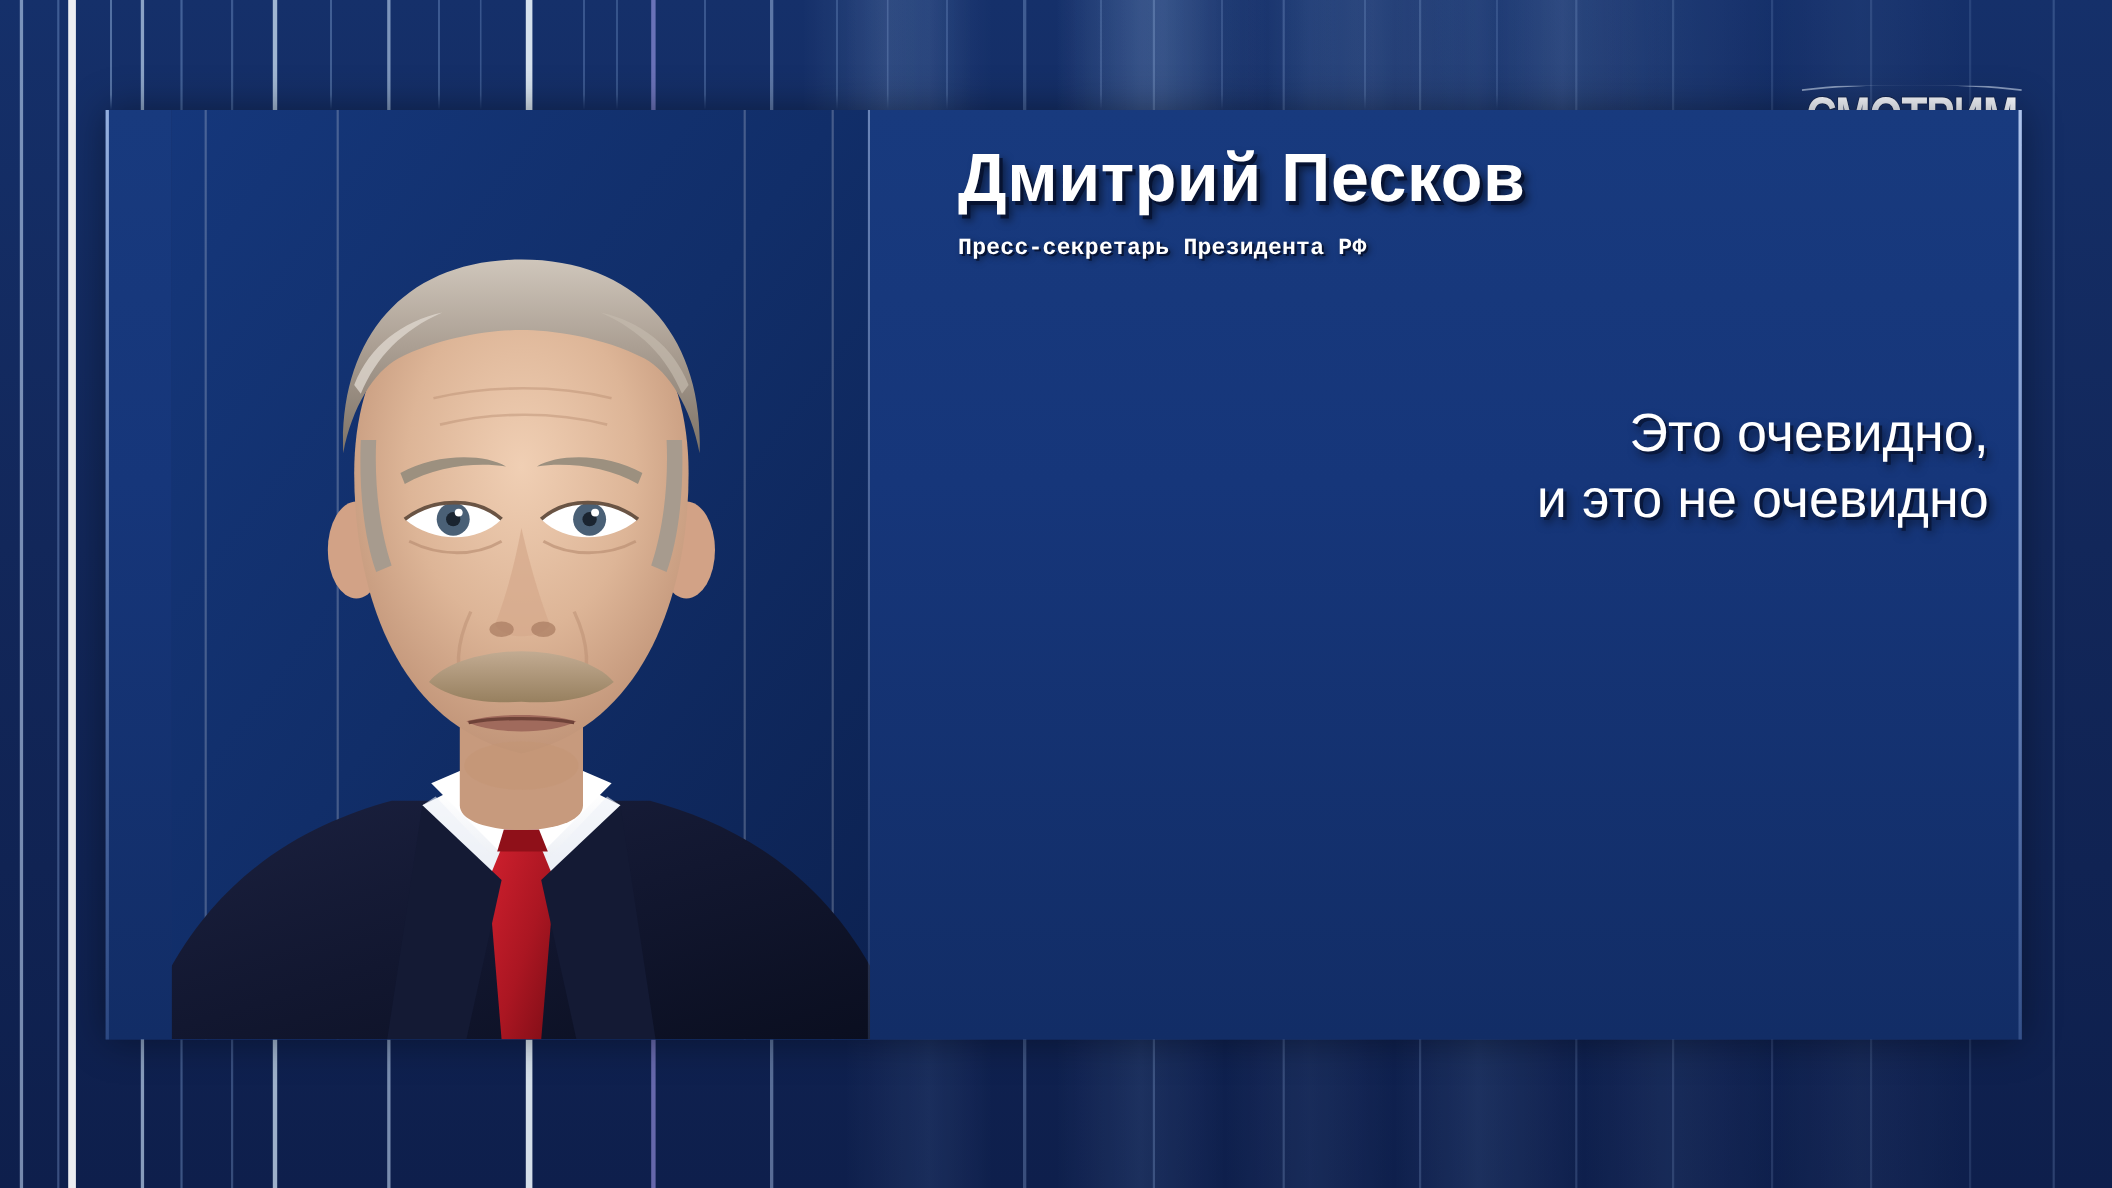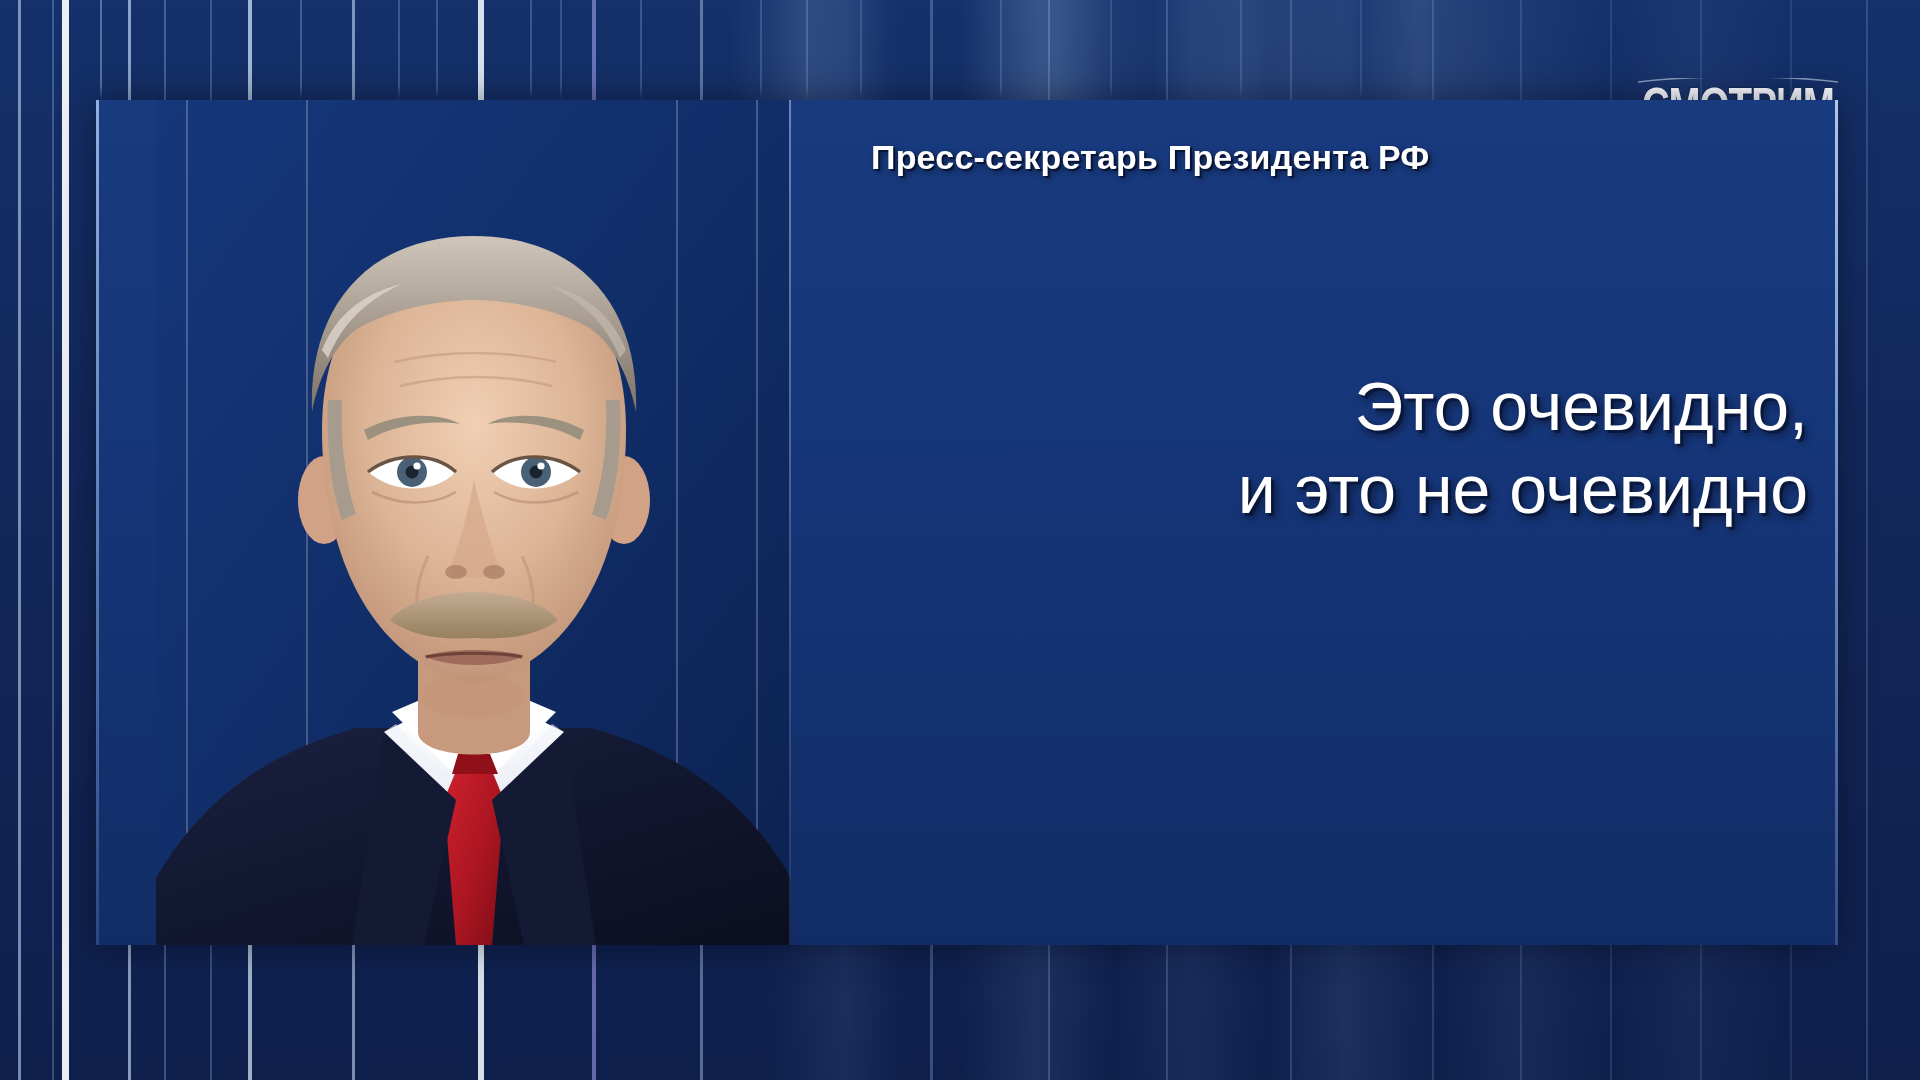--- a/index.html
+++ b/index.html
@@ -103,34 +103,35 @@
   #portrait svg{display:block;width:100%;height:100%;}
 
   
   #name-block{position:absolute;left:775px;top:30px;}
   #person-name{
     color:#ffffff;font-size:62px;font-weight:bold;letter-spacing:.5px;
     line-height:1.05;white-space:nowrap;
     text-shadow:3px 3px 0 rgba(6,16,46,.85), 5px 5px 8px rgba(0,0,0,.55);
   }
   #person-role{
-    margin-top:8px;
-    color:#ffffff;font-size:34px;font-weight:bold;letter-spacing:.2px;
+    margin-top:20px;
+    color:#ffffff;font-size:21px;font-weight:bold;letter-spacing:.2px;
     white-space:nowrap;
     text-shadow:2px 2px 0 rgba(6,16,46,.85), 3px 3px 6px rgba(0,0,0,.5);
+    font-family:Liberation Mono, monospace;
   }
 
   
   #quote{
     position:absolute;right:30px;top:265px;width:1030px;
     text-align:right;
   }
   #quote .qline{
     color:#ffffff;
-    font-size:68px;
+    font-size:49px;
     font-weight:400;
     line-height:1.215;
     white-space:nowrap;
     letter-spacing:0px;
     text-shadow:3px 3px 0 rgba(8,20,52,.80), 4px 5px 9px rgba(0,0,0,.55);
   }
 
   
   #logo{
     position:absolute;right:82px;top:78px;width:200px;height:58px;
@@ -334,20 +335,21 @@
 
         <path d="M268,556 C292,548 344,548 368,556 C344,568 292,568 268,556 Z" fill="#a06a5c"></path>
         <path d="M270,557 C294,552 342,552 366,557" fill="none" stroke="#6e4238" stroke-width="3"></path>
 
         <ellipse cx="318" cy="596" rx="52" ry="22" fill="#c49474" opacity=".45"></ellipse>
       </svg>
       <div class="photo-edge"></div>
     </div>
 
     <div id="name-block">
+      <div id="person-name">Дмитрий Песков</div>
       <div id="person-role">Пресс-секретарь Президента РФ</div>
     </div>
 
     <div id="quote">
       <div class="qline">Это очевидно,</div>
       <div class="qline">и это не очевидно</div>
     </div>
   </div>
 </div>
 

